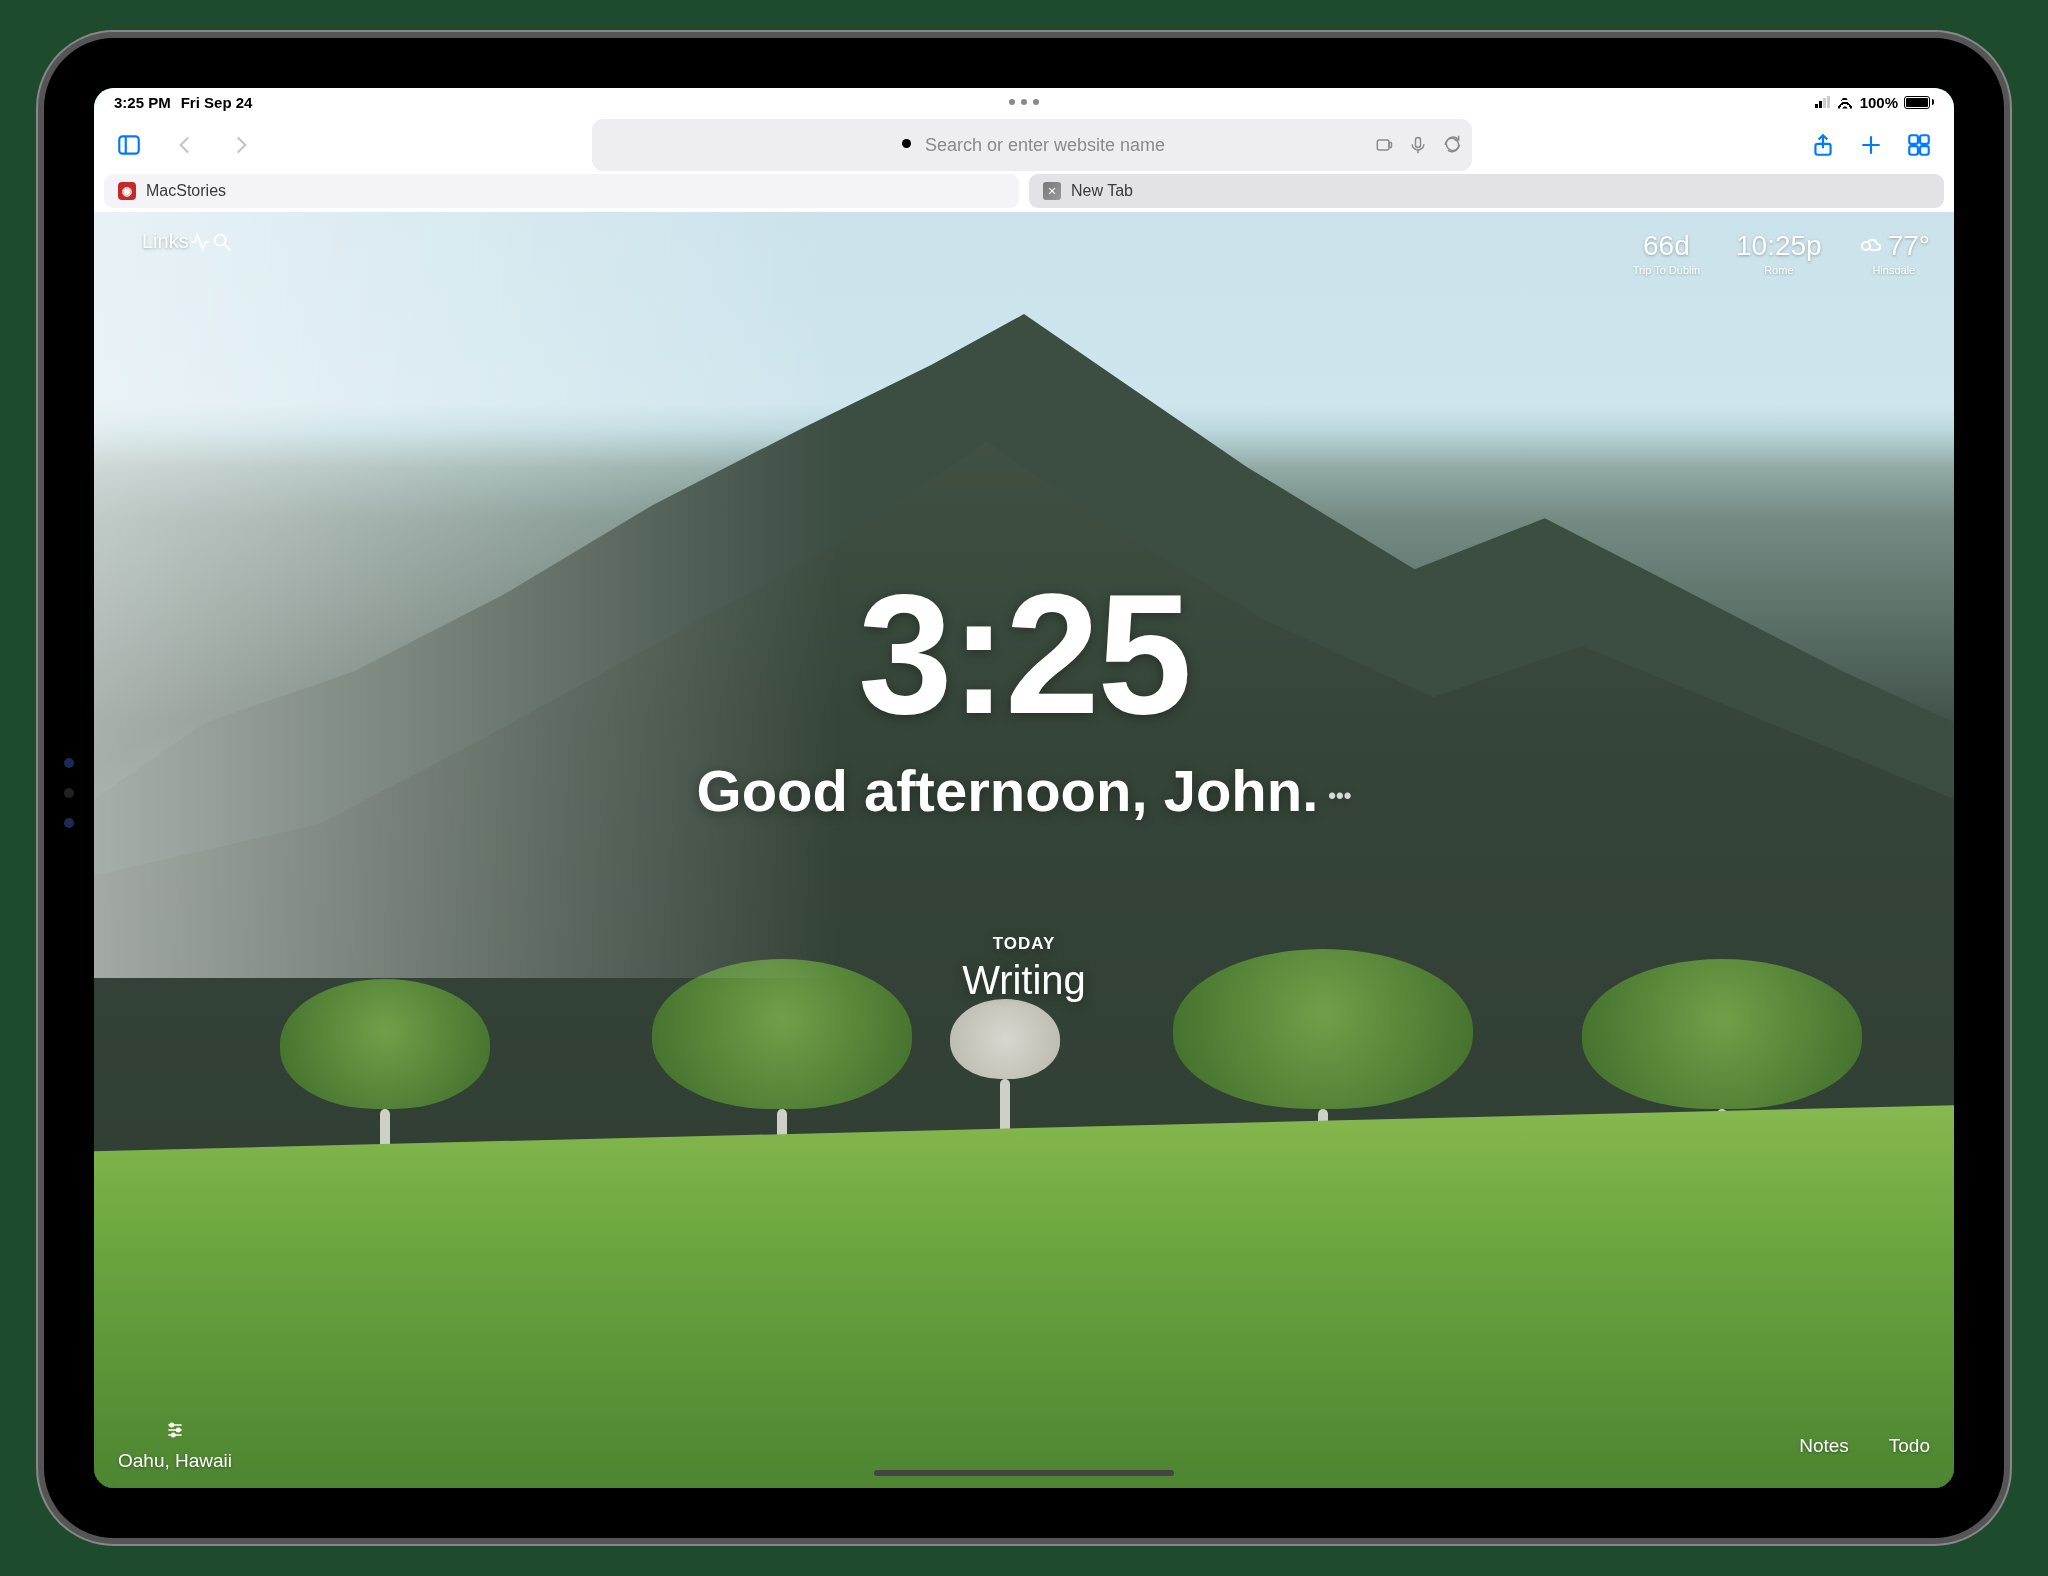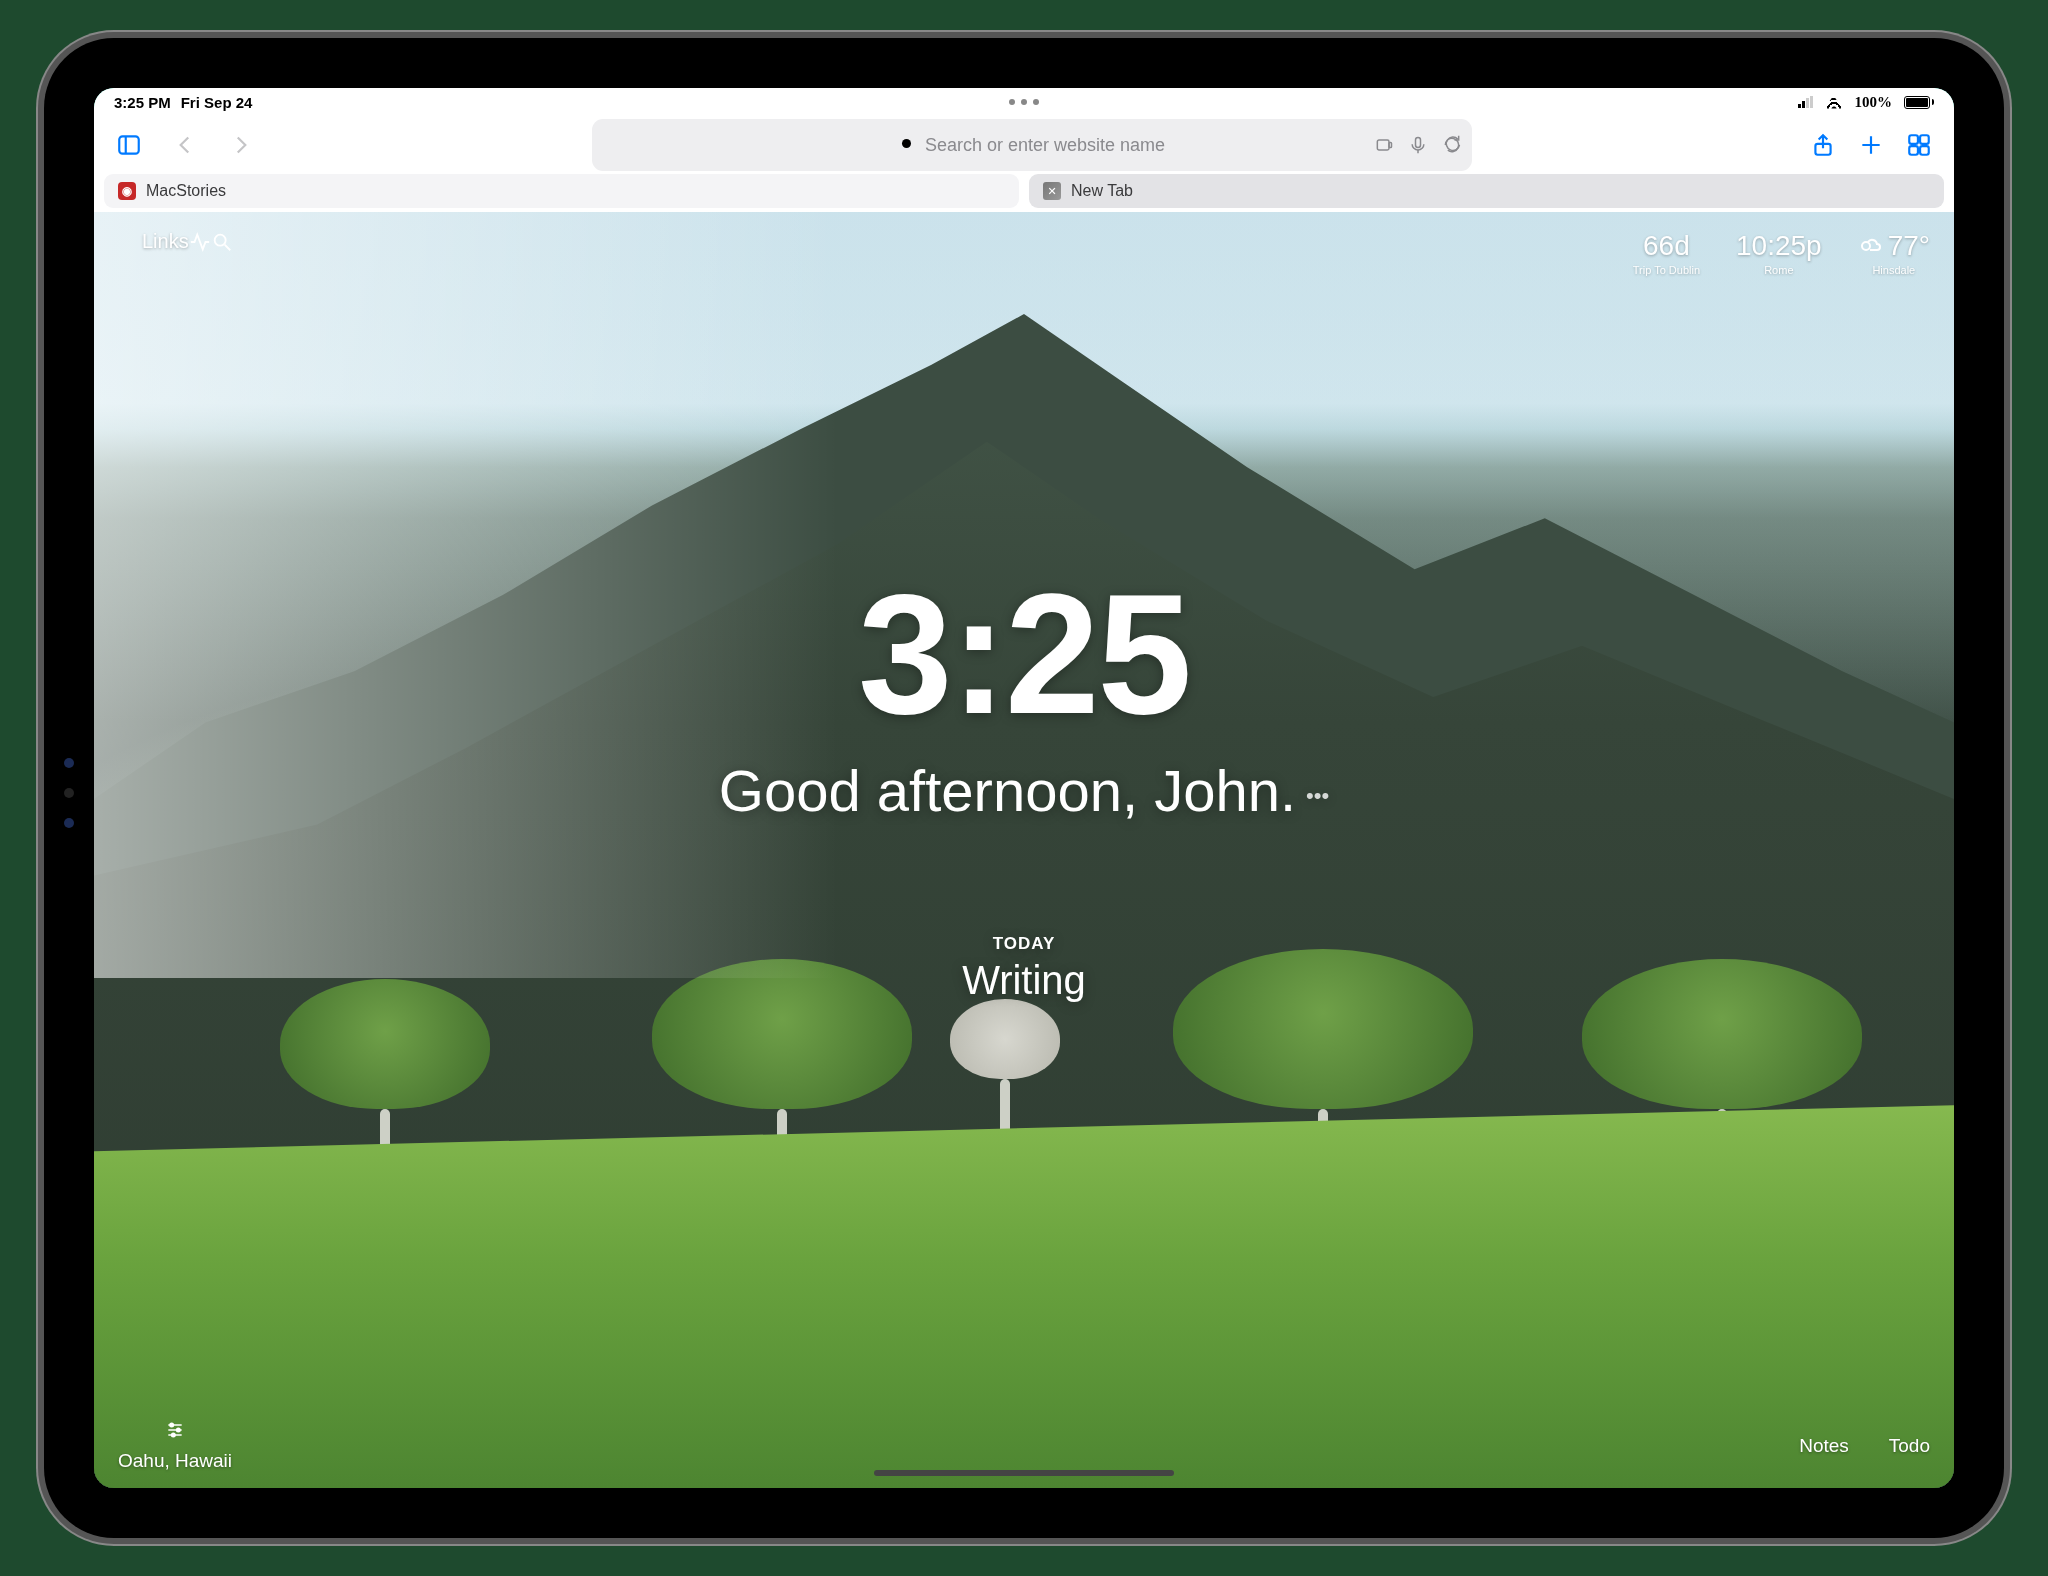--- a/index.html
+++ b/index.html
@@ -43,21 +43,21 @@
     display: flex;
     align-items: center;
     justify-content: space-between;
     padding: 0 20px;
     font-size: 15px;
     font-weight: 600;
     color: #000;
     background: #fff;
   }
   .status-left { display:flex; gap:10px; align-items:center;}
-  .status-right { display:flex; gap:12px; align-items:center;font-family:Liberation Serif, serif;}
+  .status-right { display:flex; gap:6px; align-items:center;}
   .multitask-dots { position:absolute; left:50%; transform:translateX(-50%); display:flex; gap:6px;}
   .multitask-dots span { width:6px; height:6px; background:#888; border-radius:50%;}
   .sig-bars { display:flex; align-items:flex-end; gap:1px; height:12px;}
   .sig-bars i { width:3px; background:#000; display:block;}
   .sig-bars i:nth-child(1){height:4px;} .sig-bars i:nth-child(2){height:7px;background:#000;}
   .sig-bars i:nth-child(3){height:10px;background:#ccc;} .sig-bars i:nth-child(4){height:12px;background:#ccc;}
   .wifi-icon { width:18px; height:13px; position:relative;}
   .wifi-icon::before { content:""; position:absolute; inset:0; background:
     radial-gradient(circle at 50% 100%, #000 2px, transparent 3px),
     radial-gradient(circle at 50% 100%, transparent 5px, #000 5px, #000 7px, transparent 7px),
@@ -140,21 +140,21 @@
   .page-top { position:absolute; top:18px; left:24px; right:24px; display:flex; justify-content:space-between; align-items:flex-start; text-shadow:0 1px 3px rgba(0,0,0,.3);}
   .top-left { display:flex; align-items:center; font-size:20px; font-weight:500;margin-left:24px;}
   .top-left svg { width:22px; height:22px; stroke:#fff; fill:none; stroke-width:2;}
   .top-right { display:flex; gap:36px; text-align:center;}
   .widget .big { font-size:28px; font-weight:500; display:flex; align-items:center; justify-content:center; gap:6px;}
   .widget .small { font-size:11px; opacity:.95; margin-top:2px;}
   .widget svg { width:24px; height:24px; stroke:#fff; fill:none; stroke-width:2;}
 
   .center-block { position:absolute; top:28%; left:0; right:0; text-align:center; text-shadow:0 2px 12px rgba(0,0,0,.35);}
   .clock { font-size:170px; font-weight:600; letter-spacing:-2px; line-height:1;}
-  .greeting { font-size:58px; font-weight:400; margin-top:18px;}
+  .greeting { font-size:58px; font-weight:700; margin-top:18px;}
   .greeting .more { font-size:22px; opacity:.8; vertical-align:middle; margin-left:10px;}
   .focus { margin-top:110px;}
   .focus-label { font-size:17px; font-weight:700; letter-spacing:1px;}
   .focus-task { font-size:40px; font-weight:400; margin-top:4px;}
 
   .page-bottom { position:absolute; bottom:16px; left:24px; right:24px; display:flex; justify-content:space-between; align-items:center; font-size:19px; font-weight:500; text-shadow:0 1px 3px rgba(0,0,0,.4);}
   .loc { display:flex; align-items:center; gap:10px;flex-direction:column;}
   .loc svg { width:20px; height:20px; stroke:#fff; fill:none; stroke-width:2;}
   .br-links { display:flex; gap:40px;}
 </style>

